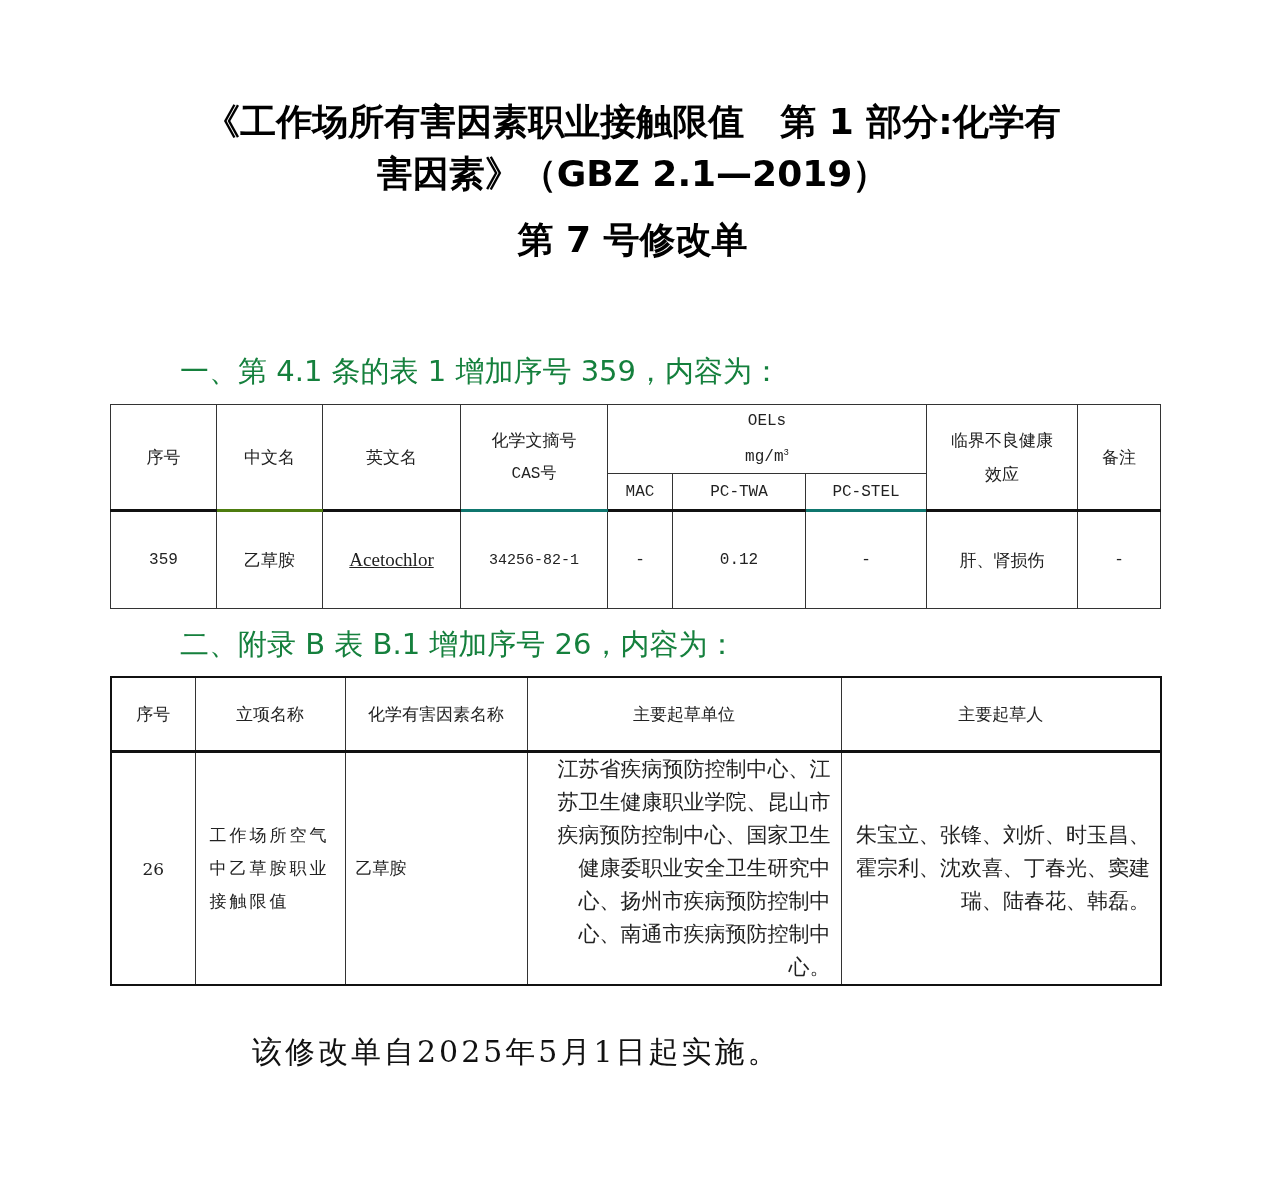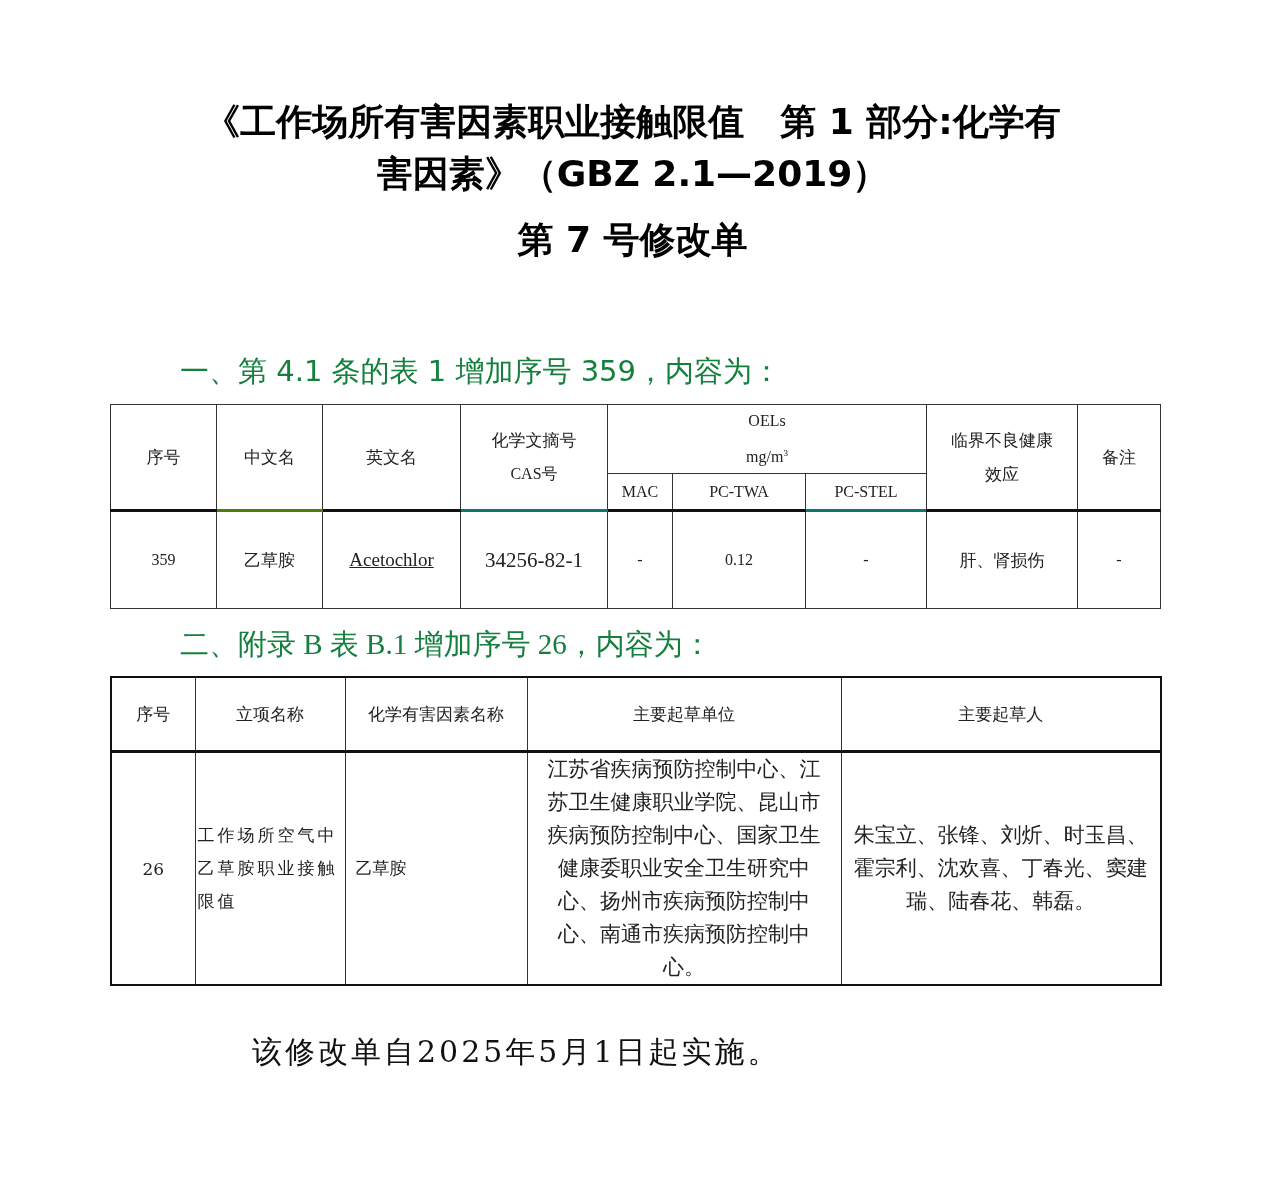--- a/index.html
+++ b/index.html
@@ -16,38 +16,38 @@
     }
     #t1 { top: 98px; }
     #t2 { top: 150px; }
     #t3 { top: 216px; }
     .section-heading {
       position: absolute; left: 180px;
       font-family: "DejaVu Sans", "Liberation Sans", sans-serif;
       font-size: 29px; color: #15803d; white-space: nowrap;
     }
     #h1 { top: 352px; }
-    #h2 { top: 625px; font-family: Liberation Serif, serif; }
+    #h2 { top: 625px; }
     table { border-collapse: collapse; position: absolute; table-layout: fixed; }
     td, th {
       border: 1px solid #333; text-align: center; vertical-align: middle;
       font-weight: normal; font-size: 17px; color: #222; padding: 0;
     }
     #table1 { left: 110px; top: 404px; width: 1050px; }
     #table1 .row-data td { height: 96px; }
-    .mono { font-family: Liberation Serif, serif; font-size: 16px; }
+    .mono { font-family: Liberation Mono, monospace; font-size: 16px; }
     .en { font-family: "Liberation Serif", "DejaVu Serif", serif; font-size: 19px; text-decoration: underline; }
     .cjk { font-family: "DejaVu Sans", "Liberation Sans", sans-serif; }
     sup { font-size: 9px; }
     #table2 { left: 110px; top: 676px; width: 1050px; border: 2px solid #111; }
     #table2 th { height: 72px; border-bottom: 3px solid #111; }
     #table2 td { height: 198px; }
     .cell-left { text-align: left; padding: 0 10px; line-height: 33px; }
-    .cell-wrap-loose { text-align: left; padding: 0 2px; line-height: 33px; letter-spacing: 3px; font-size: 17px; }
-    .cell-big { font-size: 21px; line-height: 33px; text-align: center; padding: 0 10px; }
+    .cell-wrap-loose { text-align: left; padding: 0 14px; line-height: 33px; letter-spacing: 3px; font-size: 17px; }
+    .cell-big { font-size: 21px; line-height: 33px; text-align: right; padding: 0 10px; }
     #effective {
       position: absolute; left: 252px; top: 1032px; font-size: 30px; color: #111;
       letter-spacing: 3px; white-space: nowrap;
       font-family: "DejaVu Serif", "Liberation Serif", serif;
     }
   </style>
 </head>
 <body>
 
 <div id="t1" class="title-line">《工作场所有害因素职业接触限值　第 1 部分:化学有</div>
@@ -89,21 +89,21 @@
   </tr>
   <tr style="height:37px">
     <th class="mono" style="border-bottom:3px solid #111">MAC</th>
     <th class="mono" style="border-bottom:3px solid #111">PC-TWA</th>
     <th class="mono" style="border-bottom:3px solid #0f766e">PC-STEL</th>
   </tr>
   <tr class="row-data">
     <td class="mono">359</td>
     <td class="cjk">乙草胺</td>
     <td class="en">Acetochlor</td>
-    <td class="mono" style="font-size:21px">34256-82-1</td>
+    <td class="mono" style="font-size:15px">34256-82-1</td>
     <td class="mono">-</td>
     <td class="mono">0.12</td>
     <td class="mono">-</td>
     <td class="cjk">肝、肾损伤</td>
     <td class="mono">-</td>
   </tr>
 </tbody>
   </table>
 
 <div id="h2" class="section-heading">二、附录 B 表 B.1 增加序号 26，内容为：</div>

